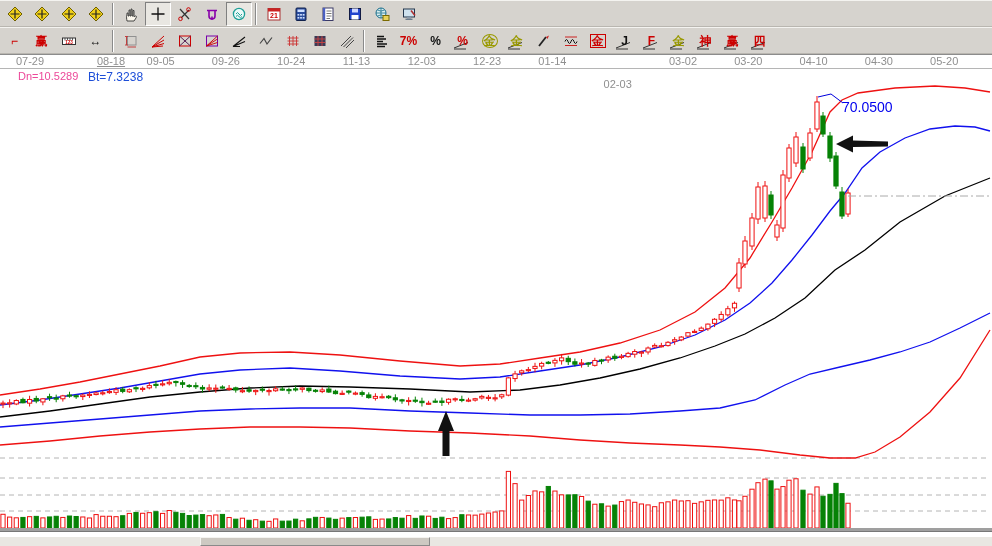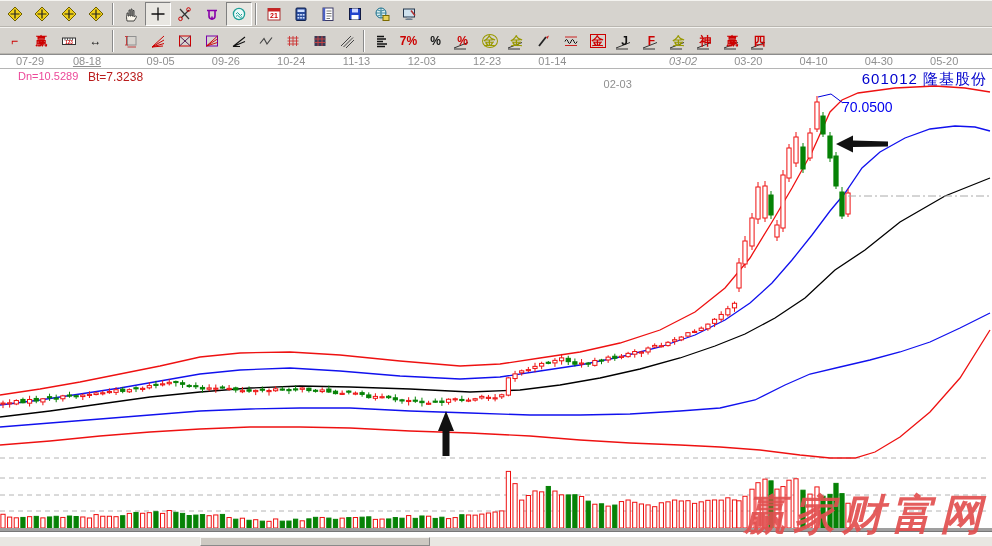--- a/index.html
+++ b/index.html
@@ -18,21 +18,21 @@
   .ang-line{position:absolute;left:2px;bottom:2px;z-index:1;}
 
   
   #date-axis{position:absolute;left:0;top:55px;width:888px;height:13px;}
   .date-label{position:absolute;top:0;font-size:11px;color:#8f8f8f;transform:translateX(-50%);white-space:nowrap;}
 
   
   #chart-svg{position:absolute;left:0;top:0;z-index:1;}
   .flabel{position:absolute;z-index:6;white-space:nowrap;}
   #dn-label{left:18px;top:70px;font-size:11px;color:#ec4899;}
-  #bt-label{left:88px;top:70px;font-size:12px;color:#b91c1c;}
+  #bt-label{left:88px;top:70px;font-size:12px;color:#1d4ed8;}
   #stock-label{right:5px;top:70px;font-size:15px;color:#0000cc;letter-spacing:1px;}
   #peak-price-label{left:842px;top:99px;font-size:14px;color:#0000ee;text-align:right;}
   #watermark{left:744px;top:494px;font-size:42px;line-height:1;color:#e25050;opacity:0.92;z-index:5;
              font-family:"DejaVu Serif", serif;font-style:italic;font-weight:bold;letter-spacing:7px;}
 
   
   #scrollbar-track{position:absolute;left:0;top:537px;width:992px;height:9px;background:#e9e7e2;z-index:4;}
   #scrollbar-thumb{position:absolute;left:200px;top:0;width:230px;height:9px;background:#cdc9c2;
                    border:1px solid;border-color:#f4f3f0 #8a8a8a #8a8a8a #f4f3f0;}
 </style>
@@ -698,39 +698,37 @@
           <span class="tb-char" style="color:#cc0000;">四</span>
           <svg class="ang-line" width="16" height="16" viewBox="0 0 16 16">
             <path d="M1 14 L15 8.5 M1 15 H13" stroke="#333" stroke-width="1"></path>
           </svg>
         </div>
       </div>
   </div>
 
   <div id="date-axis">
       <span class="date-label" style="left: 30px;">07-29</span>
-      <span class="date-label" style="left: 87px; text-decoration: underline;">08-18</span>
+      <span class="date-label" style="left: 111px; text-decoration: underline;">08-18</span>
       <span class="date-label" style="left: 160.6px;">09-05</span>
       <span class="date-label" style="left: 225.9px;">09-26</span>
       <span class="date-label" style="left: 291.2px;">10-24</span>
       <span class="date-label" style="left: 356.5px;">11-13</span>
       <span class="date-label" style="left: 421.8px;">12-03</span>
       <span class="date-label" style="left: 487.1px;">12-23</span>
       <span class="date-label" style="left: 552.4px;">01-14</span>
       <span class="date-label" style="left: 617.7px; margin-top: 23px;">02-03</span>
-      <span class="date-label" style="left: 683px; font-style: italic;">03-02</span>
+      <span class="date-label" style="left: 683px;">03-02</span>
       <span class="date-label" style="left: 748.3px;">03-20</span>
       <span class="date-label" style="left: 813.6px;">04-10</span>
       <span class="date-label" style="left: 878.9px;">04-30</span>
       <span class="date-label" style="left: 944.2px;">05-20</span>
     </div>
 
   <div class="flabel" id="dn-label">Dn=10.5289</div>
   <div class="flabel" id="bt-label">Bt=7.3238</div>
-  <div class="flabel" id="stock-label">601012 隆基股份</div>
   <div class="flabel" id="peak-price-label">70.0500</div>
-  <div class="flabel" id="watermark">赢家财富网</div>
 
   <div id="scrollbar-track">
     <div id="scrollbar-thumb"></div>
   </div>
 
 </div>
 
 </body></html>

